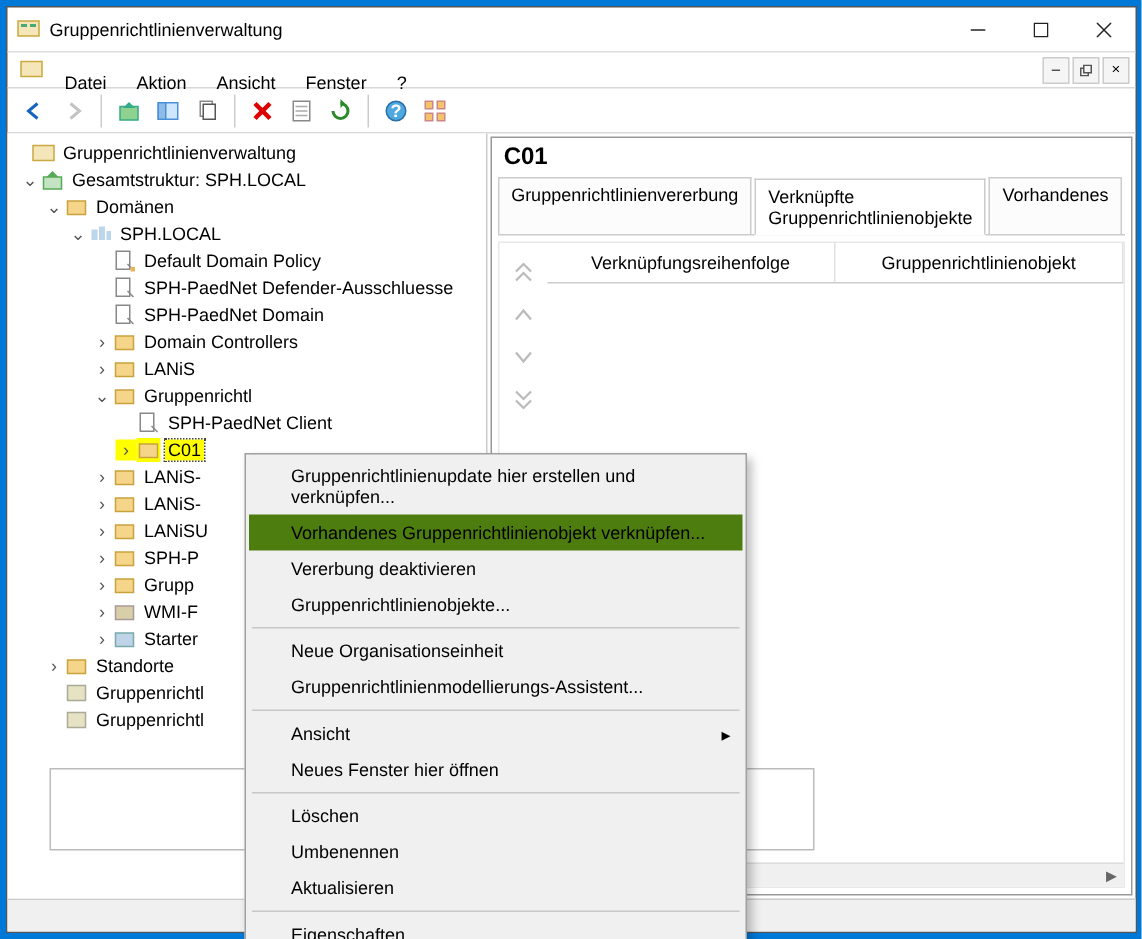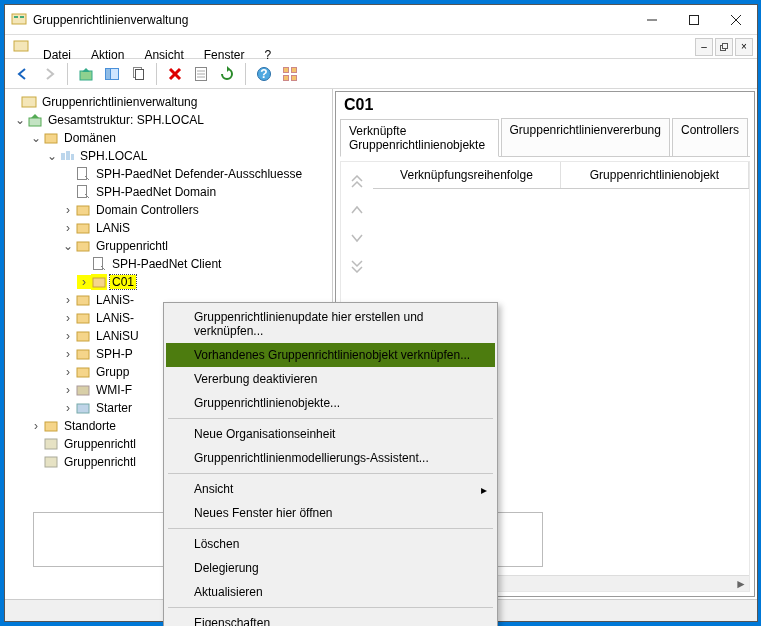--- a/index.html
+++ b/index.html
@@ -245,20 +245,32 @@
           <span class="label">SPH.LOCAL</span>
         </div>
 
       <div class="tree-node">
           <span class="indent" style="width:56px"></span>
           <span class="exp"></span>
           <span class="icon">
             <svg width="16" height="16">
               <rect x="2.5" y="1.5" width="9" height="12" fill="#fff" stroke="#888"></rect>
               <path d="M10 10 L14 14" stroke="#888"></path>
+              <rect x="12" y="12" width="3" height="3" fill="#e8b55a"></rect>
+            </svg>
+          </span>
+          <span class="label">Default Domain Policy</span>
+        </div>
+      <div class="tree-node">
+          <span class="indent" style="width:56px"></span>
+          <span class="exp"></span>
+          <span class="icon">
+            <svg width="16" height="16">
+              <rect x="2.5" y="1.5" width="9" height="12" fill="#fff" stroke="#888"></rect>
+              <path d="M10 10 L14 14" stroke="#888"></path>
             </svg>
           </span>
           <span class="label">SPH-PaedNet Defender-Ausschluesse</span>
         </div>
       <div class="tree-node">
           <span class="indent" style="width:56px"></span>
           <span class="exp"></span>
           <span class="icon">
             <svg width="16" height="16">
               <rect x="2.5" y="1.5" width="9" height="12" fill="#fff" stroke="#888"></rect>
@@ -417,23 +429,23 @@
               <rect x="2" y="3" width="12" height="10" fill="#e6e2c4" stroke="#aa9"></rect>
             </svg>
           </span>
           <span class="label">Gruppenrichtl</span>
         </div>
     </div>
 
     <div class="detail-pane">
       <div class="detail-title">C01</div>
       <div class="tabs">
+        <div class="tab">Gruppenrichtlinienvererbung</div>
         <div class="tab active">Verknüpfte Gruppenrichtlinienobjekte</div>
-        <div class="tab">Gruppenrichtlinienvererbung</div>
-        <div class="tab">Controllers</div>
+        <div class="tab">Vorhandenes</div>
       </div>
       <div class="detail-body">
         <div class="arrow-col">
           <div class="arrow-btn">
               <svg width="14" height="14">
                 <path d="M2 6 L7 1 L12 6 M2 12 L7 7 L12 12" fill="none" stroke="#bbb" stroke-width="1.5"></path>
               </svg>
             </div>
           <div class="arrow-btn">
               <svg width="14" height="14">
@@ -475,20 +487,20 @@
     <div class="cm-item">Vererbung deaktivieren</div>
     <div class="cm-item">Gruppenrichtlinienobjekte...</div>
     <div class="cm-sep"></div>
     <div class="cm-item">Neue Organisationseinheit</div>
     <div class="cm-item">Gruppenrichtlinienmodellierungs-Assistent...</div>
     <div class="cm-sep"></div>
     <div class="cm-item"><span>Ansicht</span><span class="sub-arrow">▸</span></div>
     <div class="cm-item">Neues Fenster hier öffnen</div>
     <div class="cm-sep"></div>
     <div class="cm-item">Löschen</div>
-    <div class="cm-item">Delegierung</div>
+    <div class="cm-item">Umbenennen</div>
     <div class="cm-item">Aktualisieren</div>
     <div class="cm-sep"></div>
     <div class="cm-item">Eigenschaften</div>
 
   </div>
 
 </div>
 
 </body></html>

